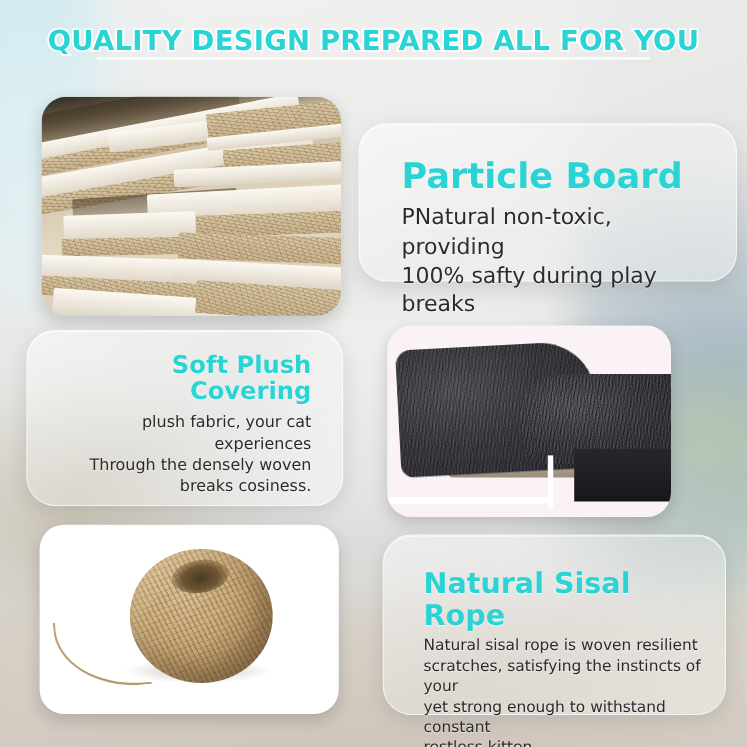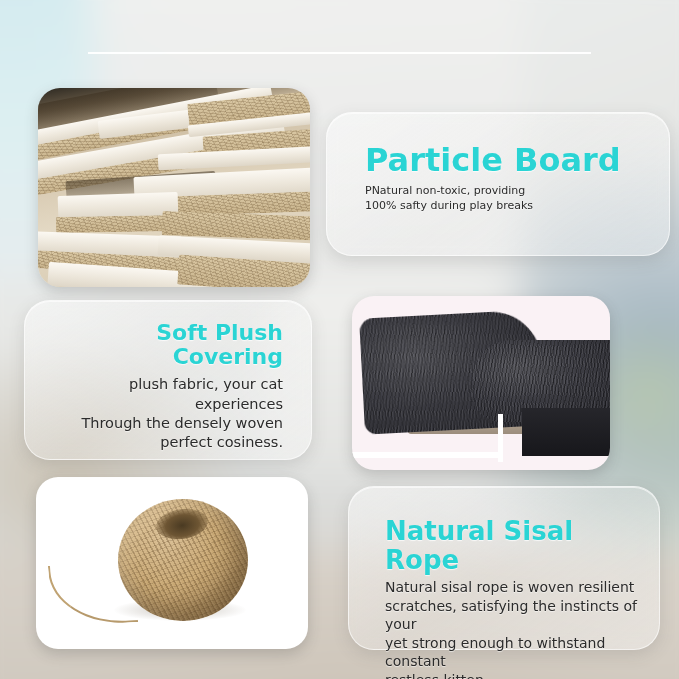--- a/index.html
+++ b/index.html
@@ -239,39 +239,42 @@
   #card-board .card-heading { font-size: 32px; margin: 14px 0 6px 16px; }
   #card-plush .card-heading { font-size: 22px; margin: 4px 6px 6px 0; }
   #card-rope  .card-heading { font-size: 26px; margin: 14px 0 4px 14px; }
 
   .card-body {
     font-family: "DejaVu Sans", sans-serif;
     color: #2b2b2b;
     line-height: 1.32;
     text-shadow: 0 1px 1px rgba(255,255,255,.6);
   }
-  #card-board .card-body { font-size: 11px; margin-left: 16px; }
+  #card-board .card-body { font-size: 20px; margin-left: 16px; }
   #card-plush .card-body { font-size: 14.5px; margin-right: 6px; }
   #card-rope  .card-body { font-size: 14px; margin-left: 14px; }
 
   .card-body span { display: block; }
 </style>
 </head>
 <body>
 
 <div id="infographic">
 
   <div class="bg-layer bg-base">
     <div class="bg-window"></div>
     <div class="bg-wall"></div>
     <div class="bg-sofa"></div>
     <div class="bg-plant"></div>
     <div class="bg-floor"></div>
   </div>
 
+  <div class="title-wrap">
+    <span class="title">QUALITY DESIGN PREPARED ALL FOR YOU</span>
+  </div>
   <div class="title-rule"></div>
 
   <div class="photo-card" id="photo-board">
     <div class="photo-inner">
       <div class="pb-bg"></div>
       <div class="plank shade" style="left:-10px; top:0;    width:190px; height:30px; transform:rotate(-11deg);"></div>
       <div class="plank lam" style="left:-14px; top:20px; width:250px; height:17px; transform:rotate(-11deg);"></div>
       <div class="plank chip" style="left:-14px; top:35px; width:250px; height:15px; transform:rotate(-11deg);"></div>
       <div class="plank lam" style="left:-12px; top:52px; width:260px; height:20px; transform:rotate(-10deg);"></div>
       <div class="plank chip" style="left:-12px; top:70px; width:262px; height:16px; transform:rotate(-10deg);"></div>
@@ -326,21 +329,21 @@
       <span>PNatural non-toxic, providing</span>
       <span>100% safty during play breaks</span>
     </div>
   </div>
 
   <div class="glass-card" id="card-plush">
     <div class="card-heading">Soft Plush Covering</div>
     <div class="card-body">
       <span>plush fabric, your cat experiences</span>
       <span>Through the densely woven</span>
-      <span>perfect cosiness.</span>
+      <span>breaks cosiness.</span>
     </div>
   </div>
 
   <div class="glass-card" id="card-rope">
     <div class="card-heading">Natural Sisal Rope</div>
     <div class="card-body">
       <span>Natural sisal rope is woven resilient</span>
       <span>scratches, satisfying the instincts of your</span>
       <span>yet strong enough to withstand constant</span>
       <span>restless kitten.</span>

